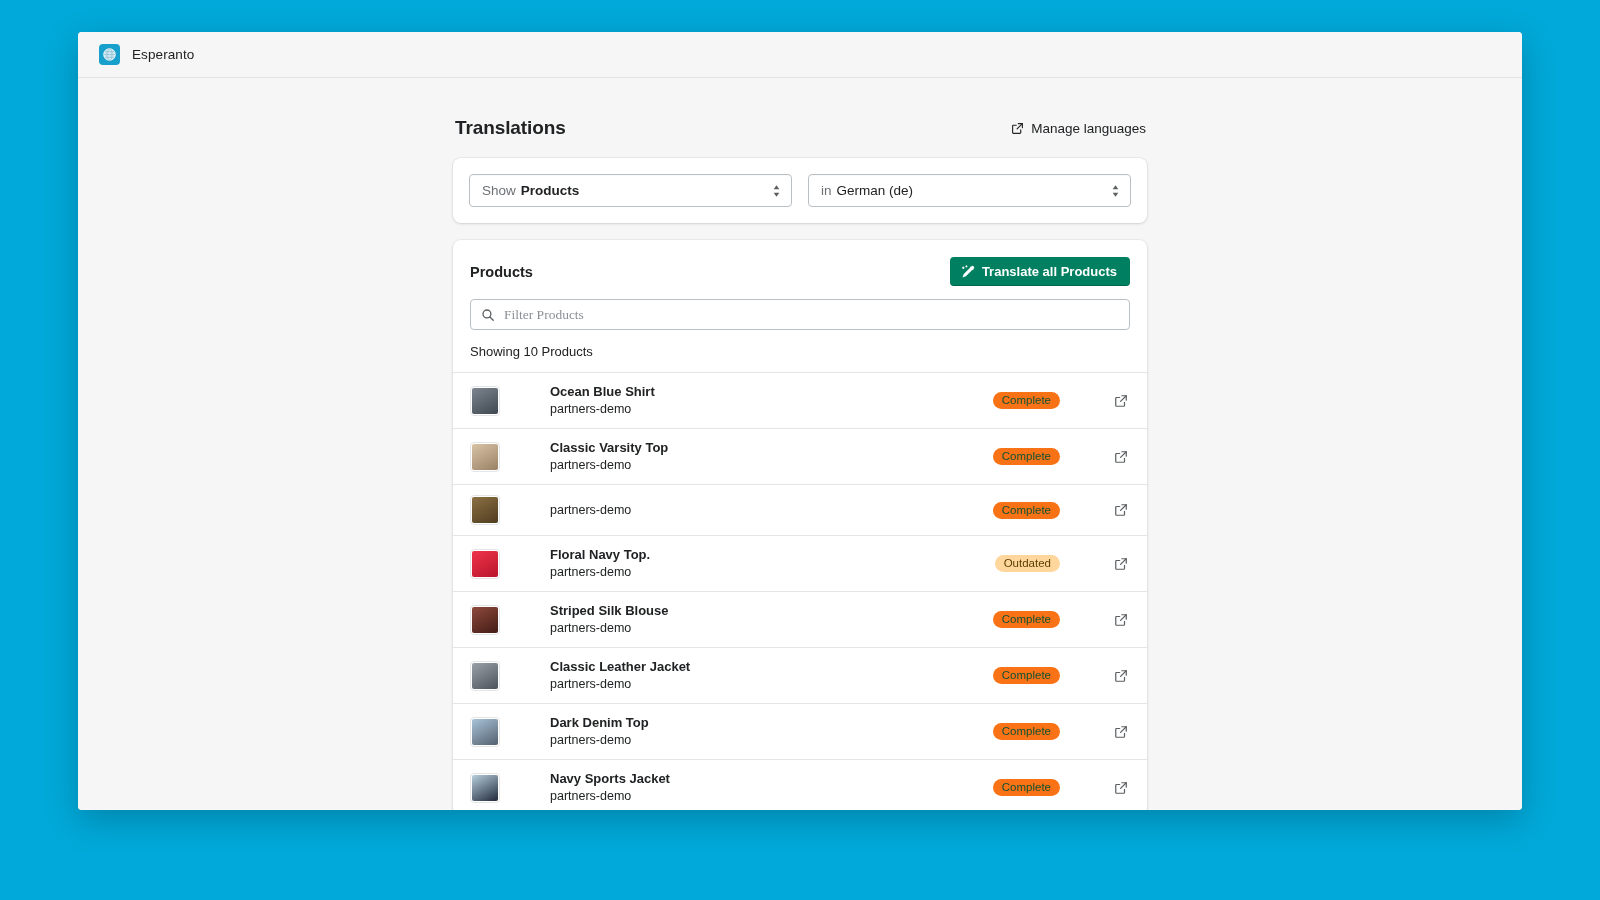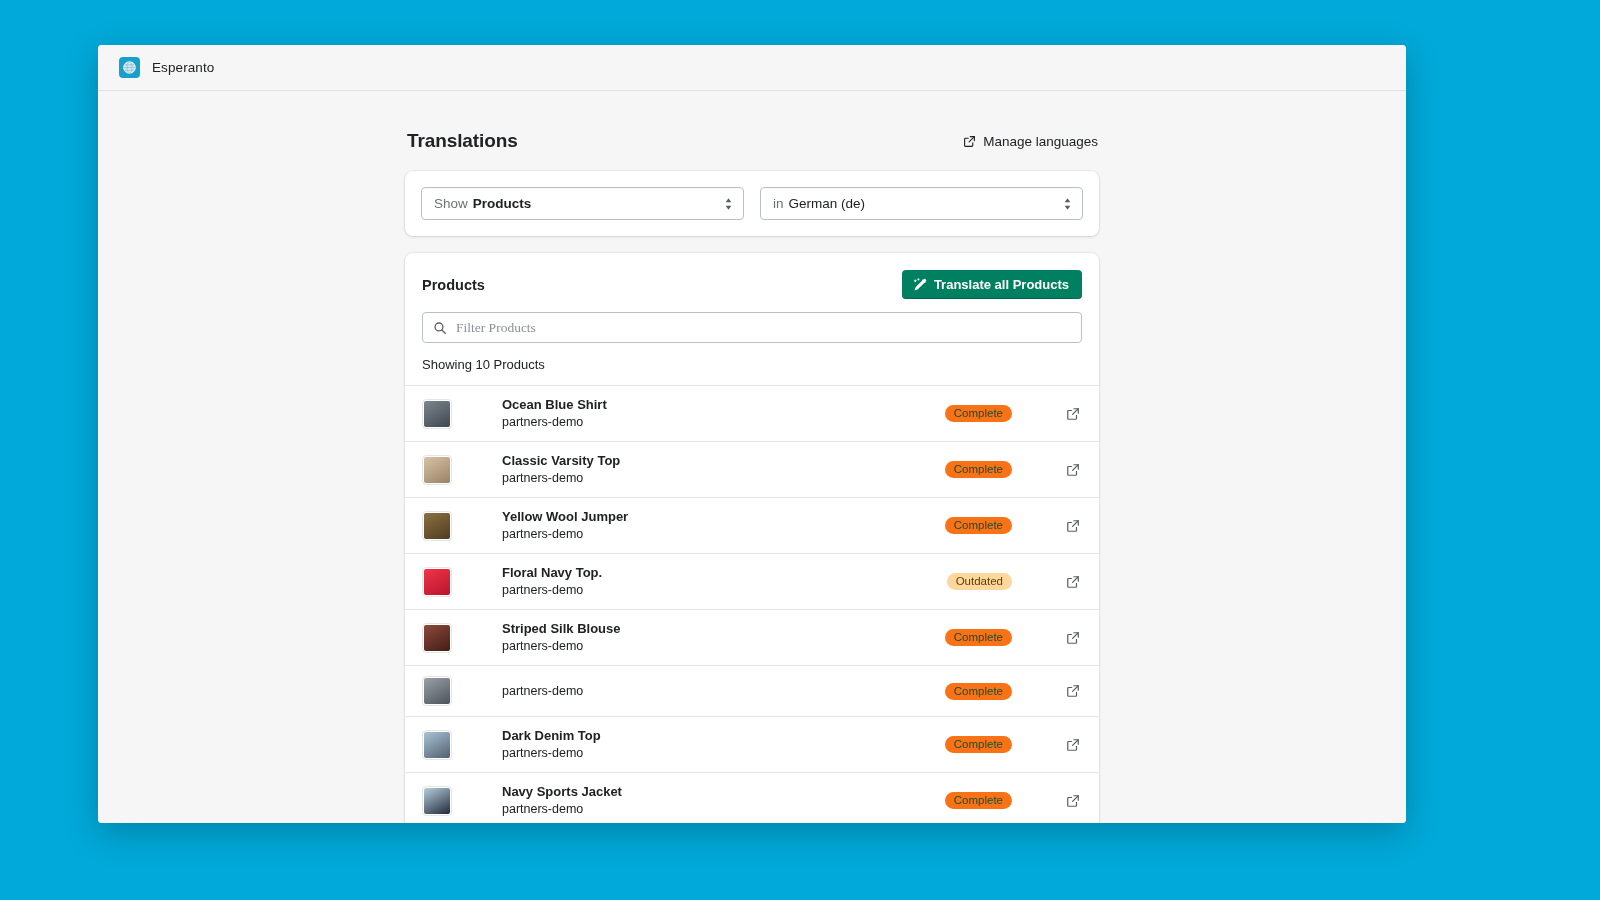--- a/index.html
+++ b/index.html
@@ -11,28 +11,27 @@
   }
   body {
     background: #00A9D9;
     position: relative;
   }
 
   
   .app-window {
     position: absolute;
     left: 78px;
-    top: 45px;
-    width: 1308px;
+    top: 32px;
+    width: 1444px;
     height: 778px;
     background: #ffffff;
     border-radius: 4px;
     box-shadow: 0 10px 34px rgba(0,0,0,0.22);
     overflow: hidden;
-    margin-left: 20px;
   }
 
   
   .topbar {
     height: 46px;
     background: #f6f6f7;
     border-bottom: 1px solid #e1e3e5;
     display: flex;
     align-items: center;
     padding: 0 0 0 21px;
@@ -389,21 +388,20 @@
                   <path d="M14 2L7.5 8.5"></path>
                   <path d="M12 9.5V13a1 1 0 0 1-1 1H3a1 1 0 0 1-1-1V5a1 1 0 0 1 1-1h3.5"></path>
                 </svg>
               </span>
             </div>
             <div class="prod-row">
               <div class="thumb">
                 <div class="img" style="background: linear-gradient(150deg, rgb(140, 112, 68) 0%, rgb(79, 60, 30) 100%);"></div>
               </div>
               <div class="prod-info">
-                <div class="prod-name">Yellow Wool Jumper</div>
                 <div class="prod-sub">partners-demo</div>
               </div>
               <span class="badge complete">Complete</span>
               <span class="row-link">
                 <svg width="14" height="14" viewBox="0 0 16 16" fill="none" stroke="#5c5f62" stroke-width="1.4" stroke-linecap="round" stroke-linejoin="round">
                   <path d="M9 2h5v5"></path>
                   <path d="M14 2L7.5 8.5"></path>
                   <path d="M12 9.5V13a1 1 0 0 1-1 1H3a1 1 0 0 1-1-1V5a1 1 0 0 1 1-1h3.5"></path>
                 </svg>
               </span>
@@ -440,20 +438,21 @@
                   <path d="M14 2L7.5 8.5"></path>
                   <path d="M12 9.5V13a1 1 0 0 1-1 1H3a1 1 0 0 1-1-1V5a1 1 0 0 1 1-1h3.5"></path>
                 </svg>
               </span>
             </div>
             <div class="prod-row">
               <div class="thumb">
                 <div class="img" style="background: linear-gradient(150deg, rgb(154, 161, 168) 0%, rgb(75, 83, 92) 100%);"></div>
               </div>
               <div class="prod-info">
+                <div class="prod-name">Classic Leather Jacket</div>
                 <div class="prod-sub">partners-demo</div>
               </div>
               <span class="badge complete">Complete</span>
               <span class="row-link">
                 <svg width="14" height="14" viewBox="0 0 16 16" fill="none" stroke="#5c5f62" stroke-width="1.4" stroke-linecap="round" stroke-linejoin="round">
                   <path d="M9 2h5v5"></path>
                   <path d="M14 2L7.5 8.5"></path>
                   <path d="M12 9.5V13a1 1 0 0 1-1 1H3a1 1 0 0 1-1-1V5a1 1 0 0 1 1-1h3.5"></path>
                 </svg>
               </span>

